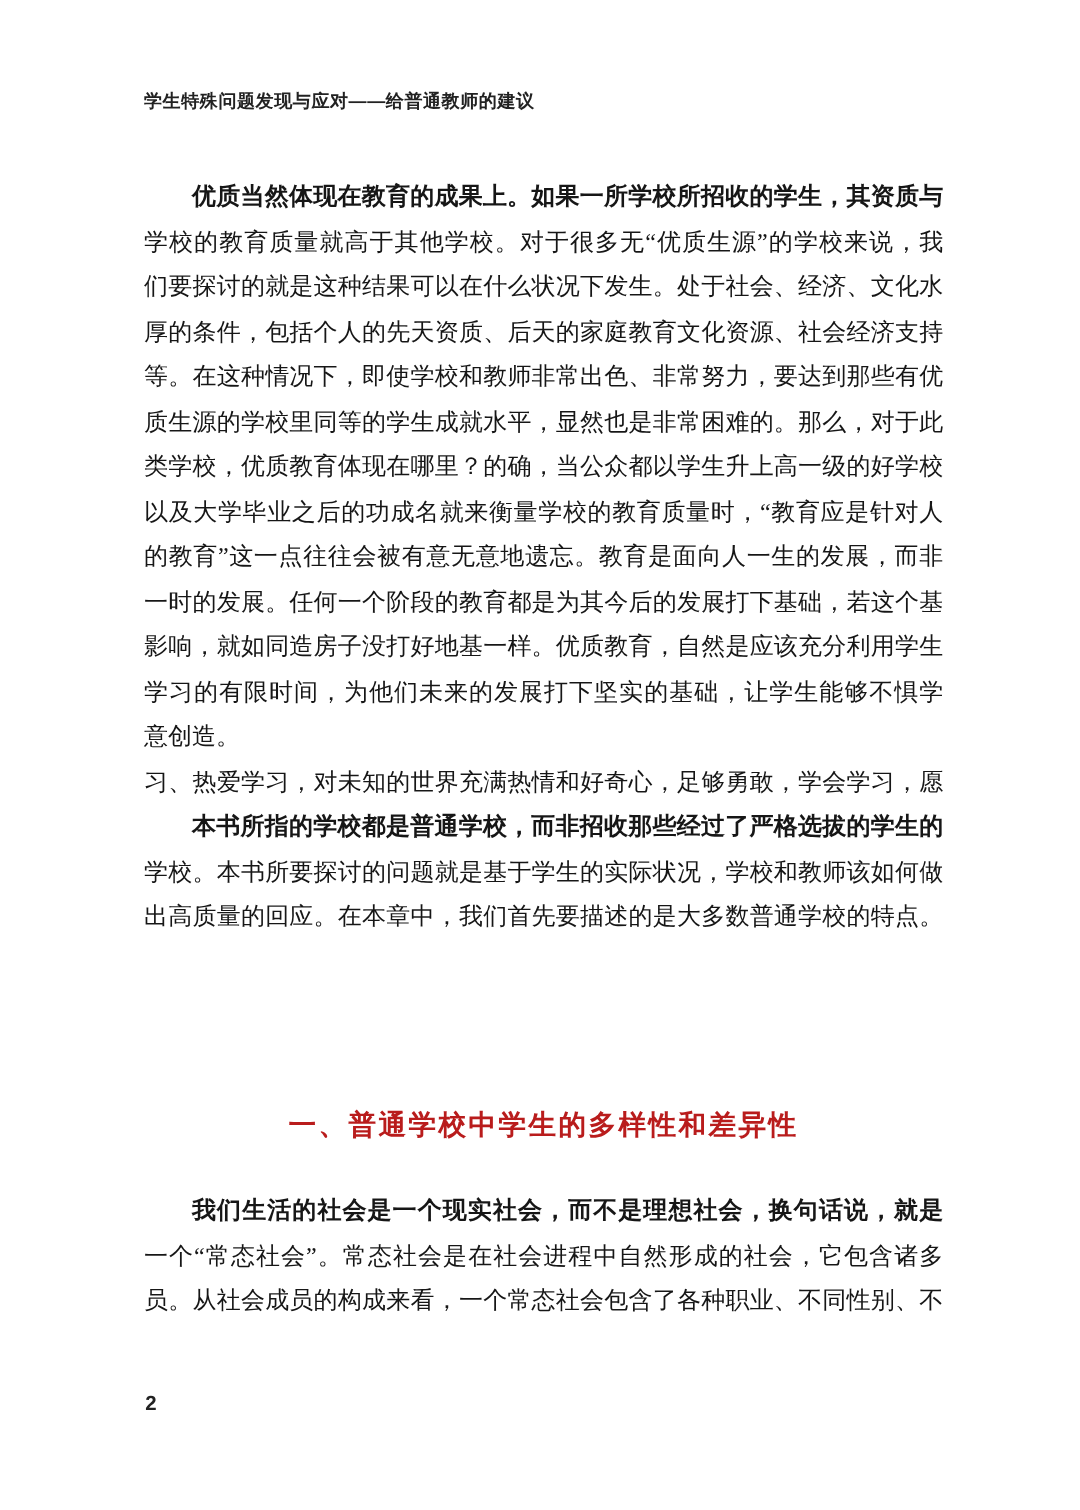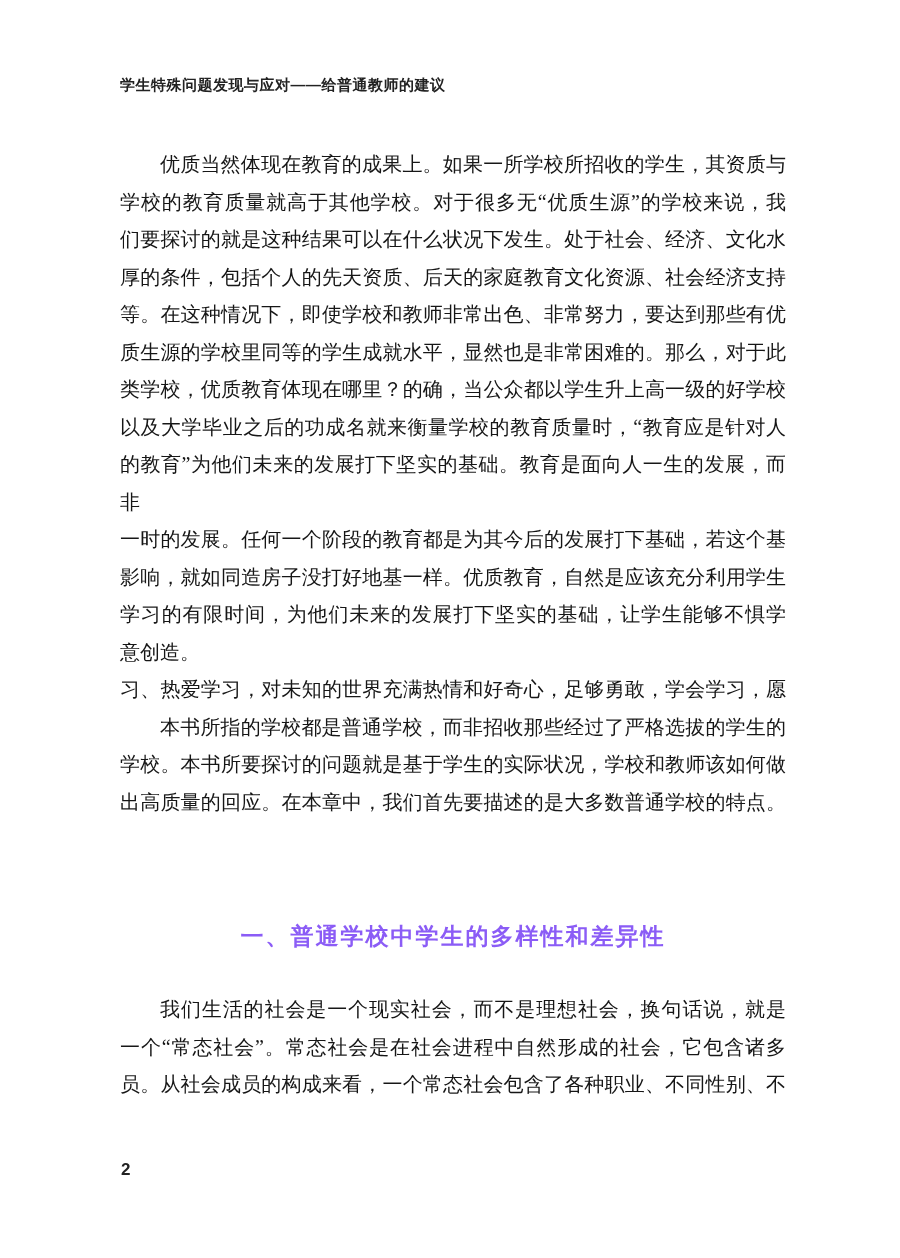--- a/index.html
+++ b/index.html
@@ -43,33 +43,34 @@
     text-align: left;
   }
   .line.j {
     white-space: normal;
     text-align: justify;
     text-align-last: justify;
     text-justify: inter-character;
   }
   .line.indent {
     text-indent: 2em;
+    font-weight: bold;
   }
   .section-heading {
     position: absolute;
     left: 120px;
     top: 920px;
     width: 666px;
     text-align: center;
-    font-family: Liberation Mono, monospace;
+    font-family: Liberation Serif, serif;
     font-size: 23px;
     line-height: 36px;
     font-weight: bold;
     letter-spacing: 2px;
-    color: #8b5cf6;
+    color: #b91c1c;
   }
   .page-number {
     position: absolute;
     left: 121px;
     top: 1158px;
     font-family: "Liberation Sans", "DejaVu Sans", sans-serif;
     font-size: 17px;
     line-height: 24px;
     font-weight: 600;
     color: #222222;
@@ -84,21 +85,21 @@
 
   <div class="body-block body-block-1">
     <div class="line j indent">优质当然体现在教育的成果上。如果一所学校所招收的学生，其资质与</div>
     <div class="line j">学校的教育质量就高于其他学校。对于很多无“优质生源”的学校来说，我</div>
     <div class="line j">们要探讨的就是这种结果可以在什么状况下发生。处于社会、经济、文化水</div>
     <div class="line j">厚的条件，包括个人的先天资质、后天的家庭教育文化资源、社会经济支持</div>
     <div class="line j">等。在这种情况下，即使学校和教师非常出色、非常努力，要达到那些有优</div>
     <div class="line j">质生源的学校里同等的学生成就水平，显然也是非常困难的。那么，对于此</div>
     <div class="line j">类学校，优质教育体现在哪里？的确，当公众都以学生升上高一级的好学校</div>
     <div class="line j">以及大学毕业之后的功成名就来衡量学校的教育质量时，“教育应是针对人</div>
-    <div class="line j">的教育”为他们未来的发展打下坚实的基础。教育是面向人一生的发展，而非</div>
+    <div class="line j">的教育”这一点往往会被有意无意地遗忘。教育是面向人一生的发展，而非</div>
     <div class="line j">一时的发展。任何一个阶段的教育都是为其今后的发展打下基础，若这个基</div>
     <div class="line j">影响，就如同造房子没打好地基一样。优质教育，自然是应该充分利用学生</div>
     <div class="line j">学习的有限时间，为他们未来的发展打下坚实的基础，让学生能够不惧学</div>
     <div class="line">意创造。</div>
     <div class="line j">习、热爱学习，对未知的世界充满热情和好奇心，足够勇敢，学会学习，愿</div>
 
     <div class="line j indent">本书所指的学校都是普通学校，而非招收那些经过了严格选拔的学生的</div>
     <div class="line j">学校。本书所要探讨的问题就是基于学生的实际状况，学校和教师该如何做</div>
     <div class="line j">出高质量的回应。在本章中，我们首先要描述的是大多数普通学校的特点。</div>
   </div>

